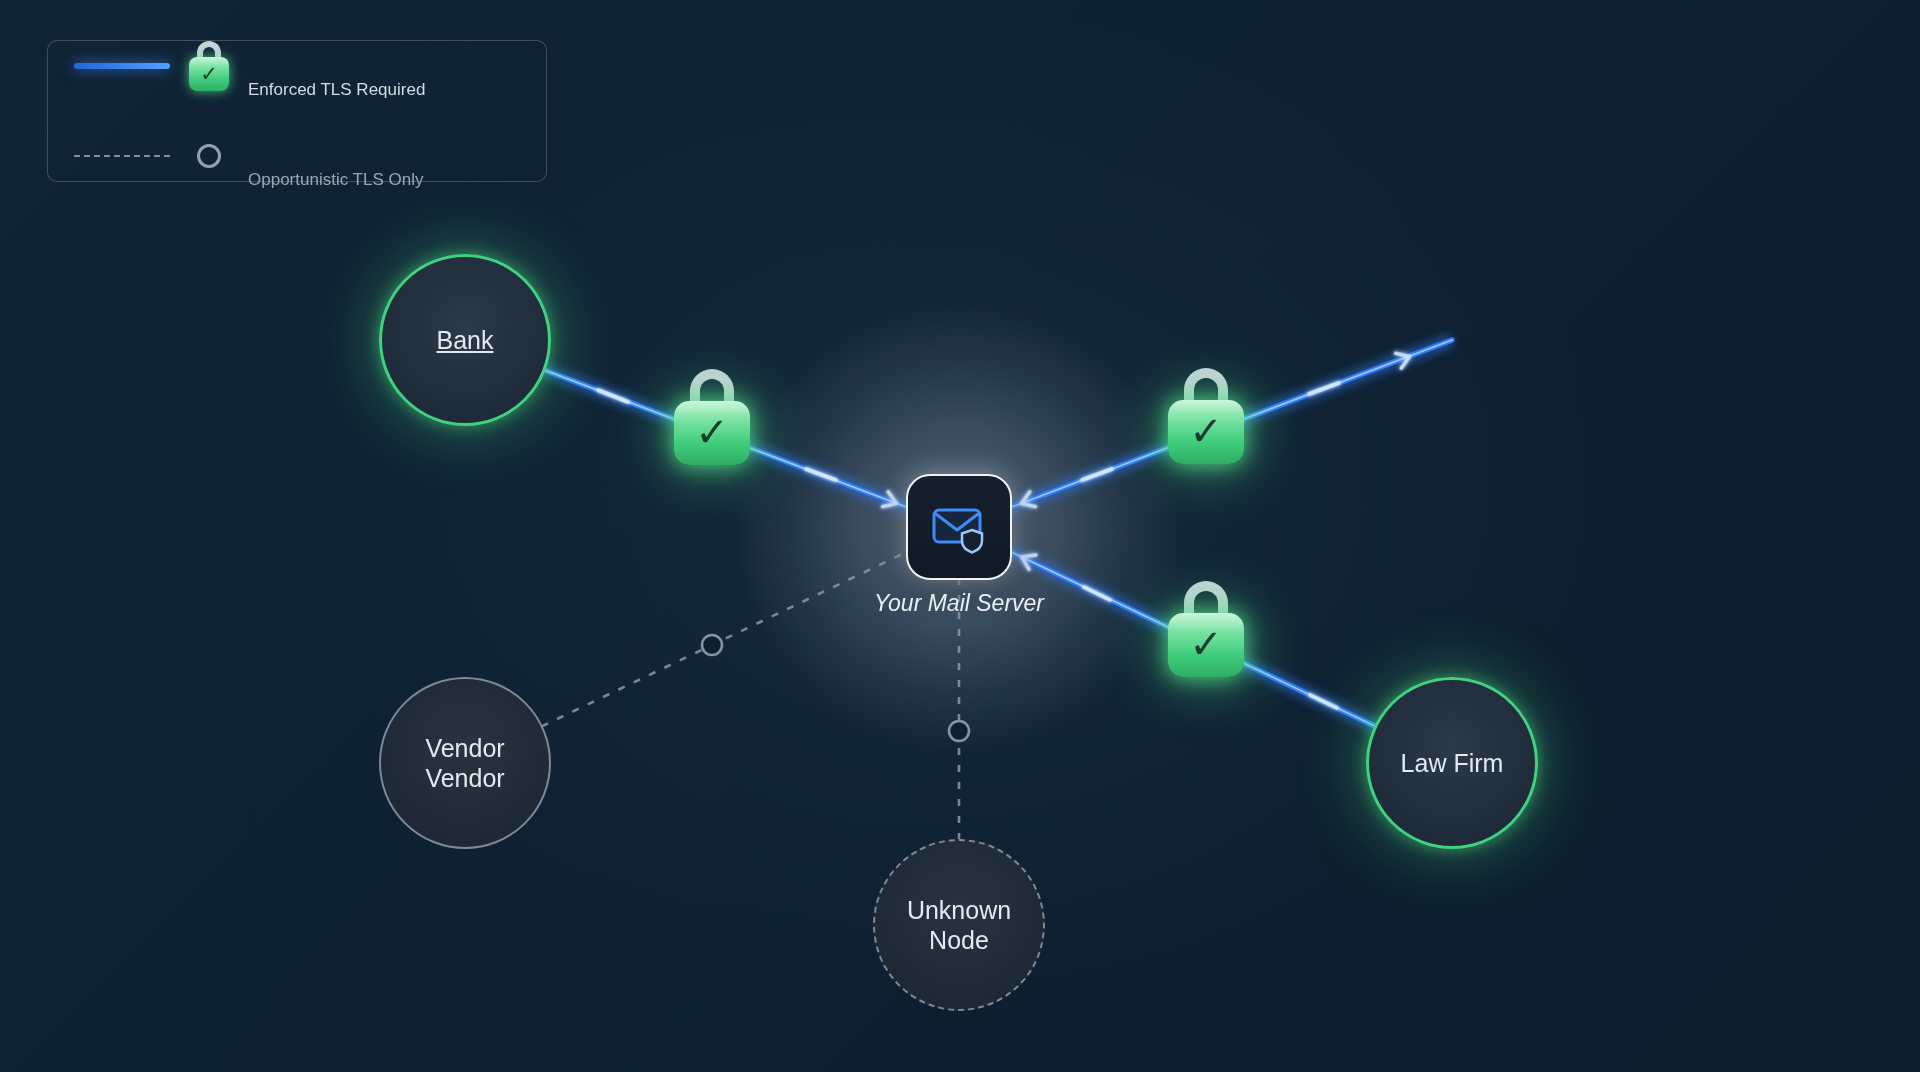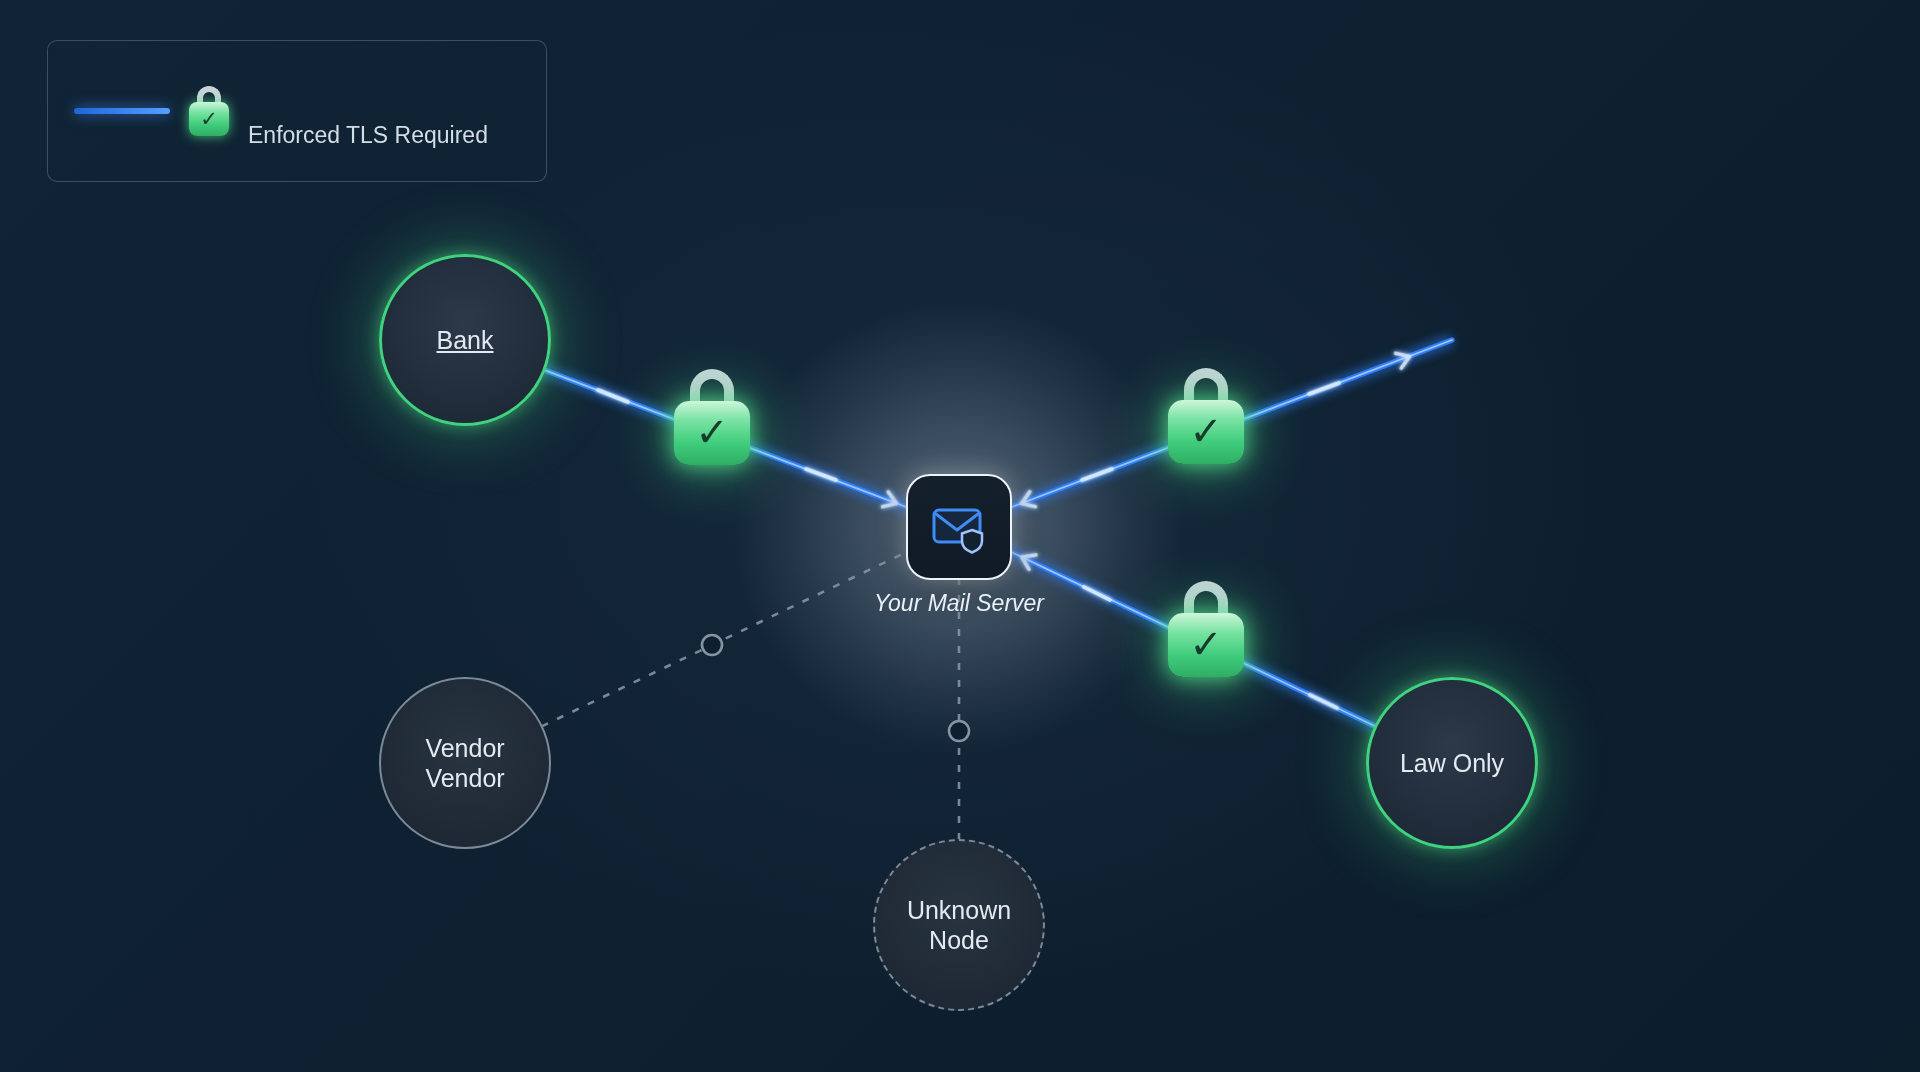--- a/index.html
+++ b/index.html
@@ -89,21 +89,21 @@
     background:linear-gradient(90deg,#1e66d9,#55a0ff);
     box-shadow:0 0 14px rgba(63,130,246,.8);}
   .sample-dashed{height:0;border-top:2.5px dashed #7e8fa0;}
   .icon-slot{width:46px;flex:0 0 46px;display:flex;align-items:center;justify-content:center;}
   .lock.small{position:relative;width:40px;height:50px;margin:0;z-index:auto;}
   .lock.small .shackle{width:24px;height:20px;border-width:6px;border-radius:12px 12px 0 0;}
   .lock.small .body{top:16px;width:40px;height:34px;border-radius:8px;
     box-shadow:0 0 12px rgba(84,226,141,.8);}
   .lock.small .check{font-size:21px;margin-top:-1px;}
   .legend-circle{width:24px;height:24px;border-radius:50%;border:3px solid #93a1ae;}
-  .legend-label{font-size:23px;color:#d4dde5;margin-top:48px;}
+  .legend-label{font-size:17px;color:#d4dde5;margin-top:48px;}
   .legend-label.dim{color:#9aa7b3;}
 
   .mail-node{
     position:absolute;left:959px;top:527px;width:106px;height:106px;
     transform:translate(-50%,-50%);
     border-radius:24px;
     background:linear-gradient(180deg,#15202d 0%, #101a26 100%);
     border:2.5px solid #eef3f7;
     box-shadow:0 0 26px rgba(225,235,245,.45), 0 10px 30px rgba(0,0,0,.4);
     display:flex;align-items:center;justify-content:center;
@@ -193,21 +193,21 @@
     <div class="shackle"></div>
     <div class="body">
       <span class="check">✓</span>
     </div>
   </div>
 
   <div class="node enforced" style="left:465px;top:340px;text-decoration:underline;">
     <span class="node-label">Bank</span>
   </div>
   <div class="node enforced" style="left:1452px;top:763px;">
-    <span class="node-label">Law Only</span>
+    <span class="node-label">Law Firm</span>
   </div>
   <div class="node opp-solid" style="left:465px;top:763px;">
     <span class="node-label">Vendor Vendor</span>
   </div>
   <div class="node opp-dashed" style="left:959px;top:925px;align-items:center;">
     <span class="node-label">Unknown Node</span>
   </div>
 
   <div class="mail-node">
     <svg width="66" height="66" viewBox="0 0 66 66">
@@ -226,15 +226,22 @@
       <div class="icon-slot">
         <div class="lock small">
           <div class="shackle"></div>
           <div class="body">
             <span class="check">✓</span>
           </div>
         </div>
       </div>
       <span class="legend-label">Enforced TLS Required</span>
     </div>
+    <div class="legend-row">
+      <div class="sample-line sample-dashed"></div>
+      <div class="icon-slot">
+        <div class="legend-circle"></div>
+      </div>
+      <span class="legend-label dim">Opportunistic TLS Only</span>
+    </div>
   </div>
 
 </div>
 
 </body></html>

